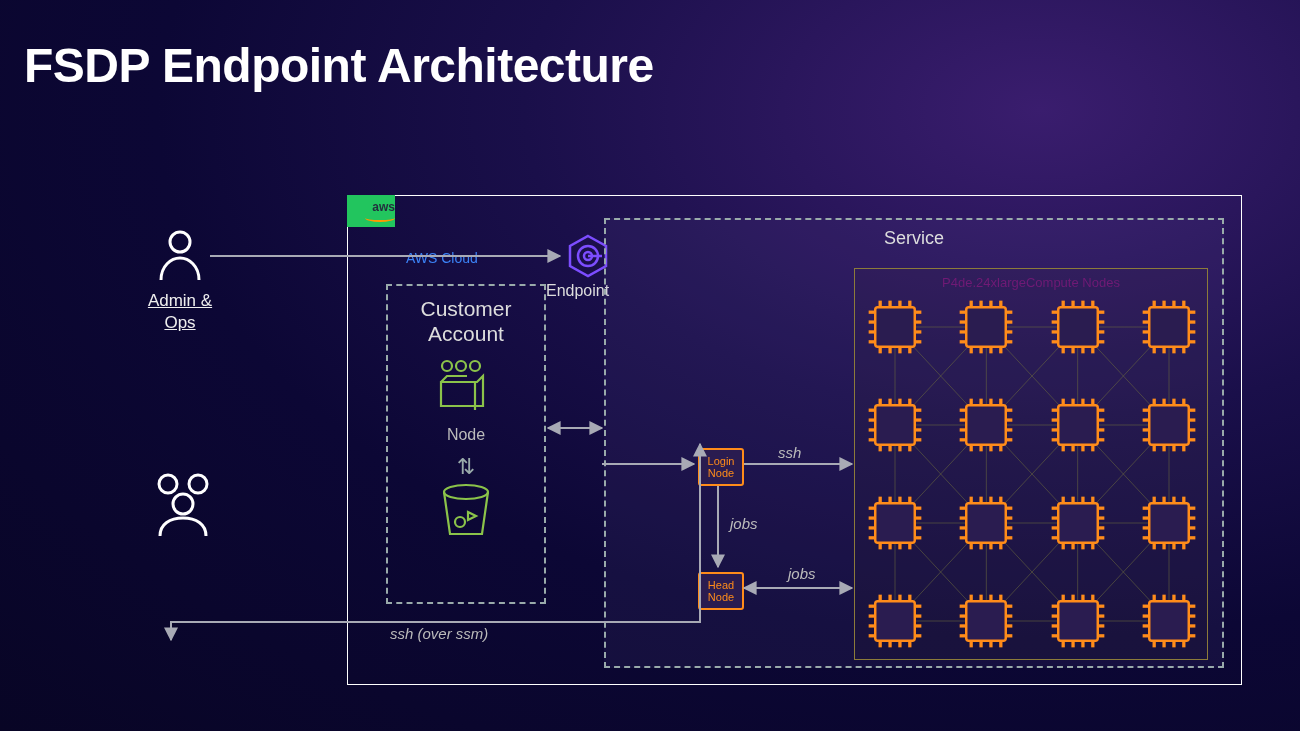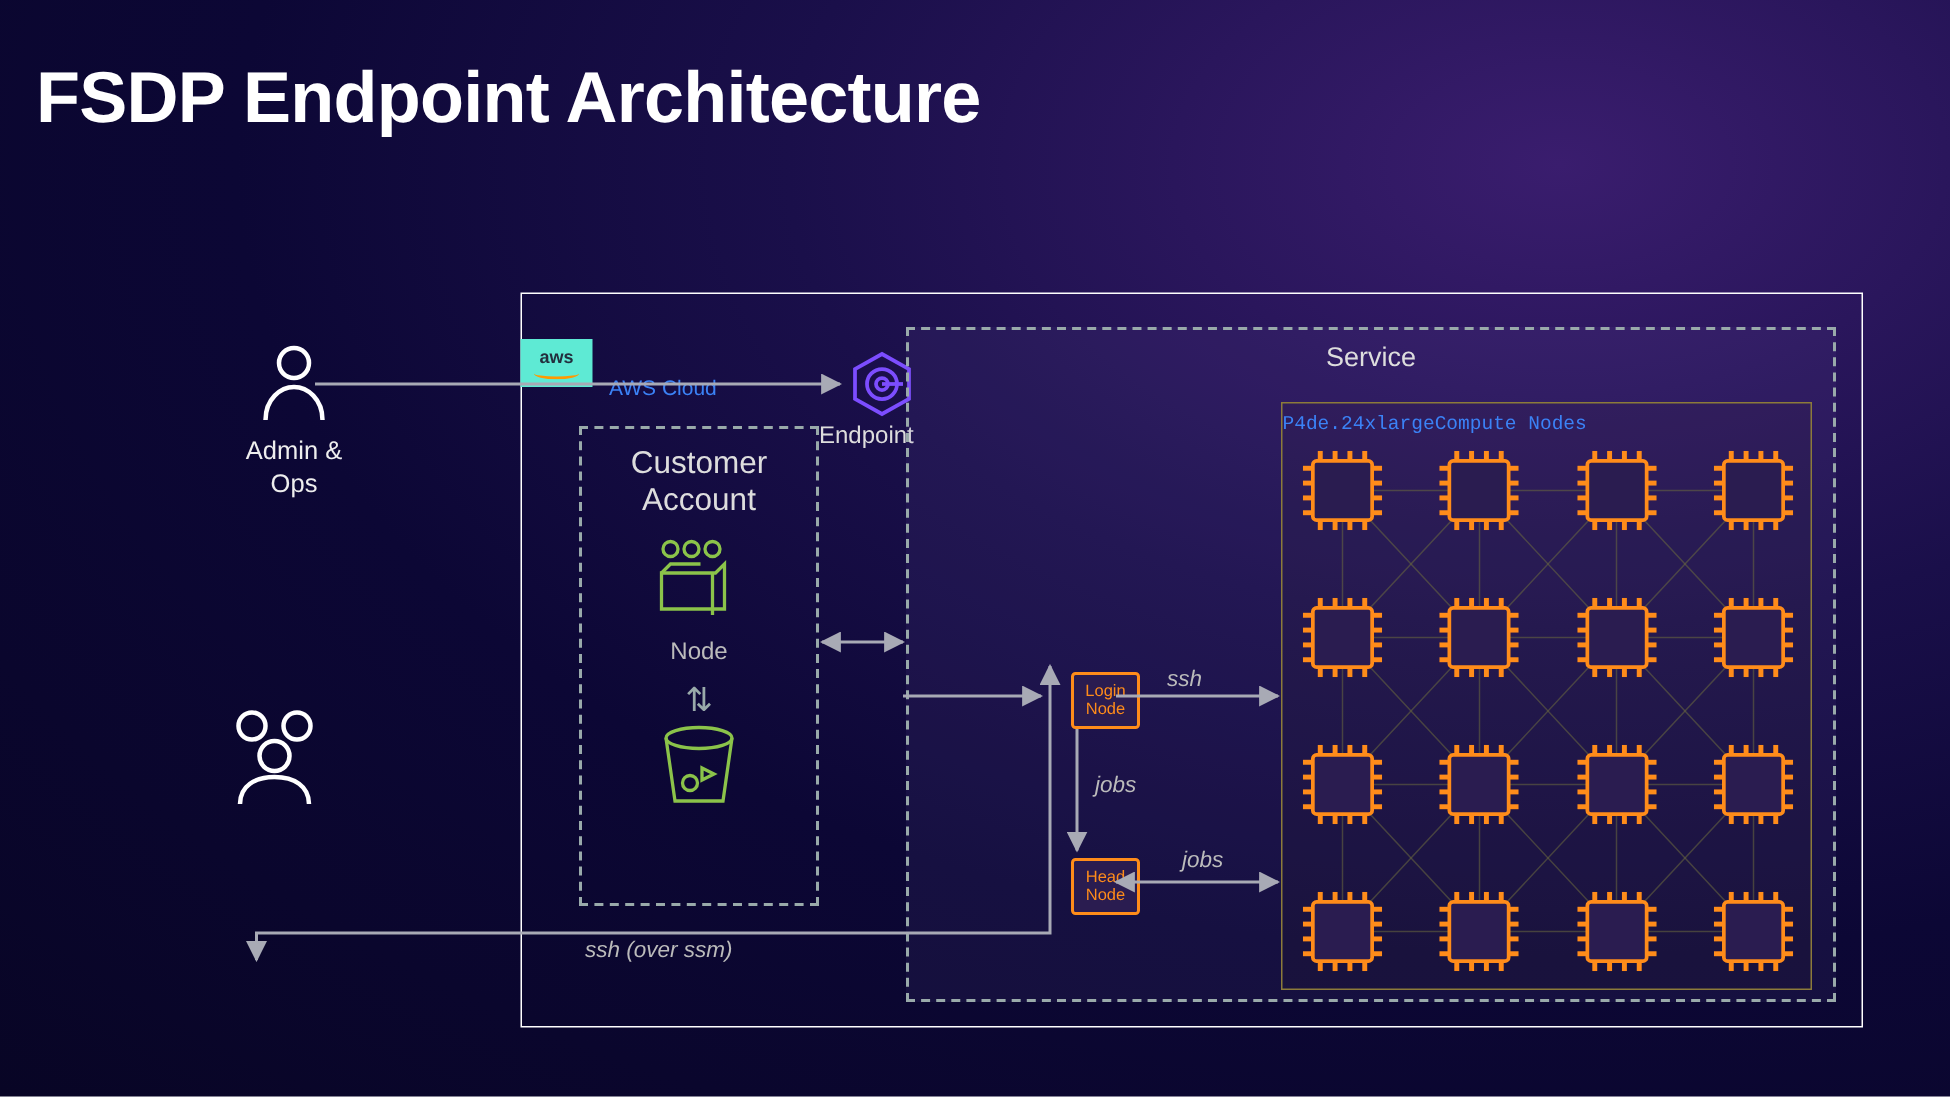--- a/index.html
+++ b/index.html
@@ -31,30 +31,29 @@
     left: 347px;
     top: 195px;
     width: 895px;
     height: 490px;
     border: 1px solid #fff;
   }
   .aws-logo {
     position: absolute;
     top: -1px; left: -1px;
     width: 48px; height: 32px;
-    background: #5eead4;
+    background: #22c55e;
     color: #232f3e;
     font-weight: 700;
     font-size: 12px;
     display: flex;
     flex-direction: column;
-    align-items: center;
+    align-items: flex-end;
     justify-content: center;
     line-height: 1;
-    margin-top: 31px;
   }
   .aws-logo .smile {
     width: 30px; height: 8px;
     border: 2px solid #ff9900;
     border-top: none; border-left: none; border-right: none;
     border-radius: 0 0 50% 50%;
     margin-top: 1px;
   }
   .aws-cloud-label {
     position: absolute;
@@ -145,24 +144,23 @@
     top: 48px;
     width: 354px;
     height: 392px;
     border: 1px solid #8c7b3a;
     background: rgba(60,50,30,0.08);
   }
   .compute-hdr {
     position: absolute;
     top: 6px; left: 0; right: 0;
     display: flex;
-    justify-content: flex-start;
+    justify-content: center;
     font-size: 13px;
-    color: #3b82f6;
-    font-family: Liberation Mono, monospace;
+    color: #701a75;
   }
   .chip-grid {
     position: absolute;
     top: 30px; left: 12px; right: 12px; bottom: 12px;
   }
   .chip {
     position: absolute;
     width: 56px; height: 56px;
   }
   
@@ -172,31 +170,30 @@
     border: 2px solid #ff8c1a;
     border-radius: 3px;
     background: #2a1c50;
     display: flex;
     align-items: center;
     justify-content: center;
     text-align: center;
     font-size: 11px;
     line-height: 1.1;
     color: #ff8c1a;
-    margin-left: 16px;
   }
   .login-node { left: 92px; top: 228px; }
   .head-node  { left: 92px; top: 352px; }
   
   .actor {
     position: absolute;
     text-align: center;
     color: #eee;
   }
-  .actor-admin { left: 136px; top: 228px; width: 120px; }
+  .actor-admin { left: 120px; top: 228px; width: 120px; text-decoration: underline; }
   .actor-eng   { left: 108px; top: 470px; width: 150px; }
   .actor svg { display: block; margin: 0 auto 8px; }
   .actor-label { font-size: 17px; line-height: 1.3; }
   
   .edge-label {
     position: absolute;
     font-size: 15px;
     font-style: italic;
     color: #bbb;
   }

